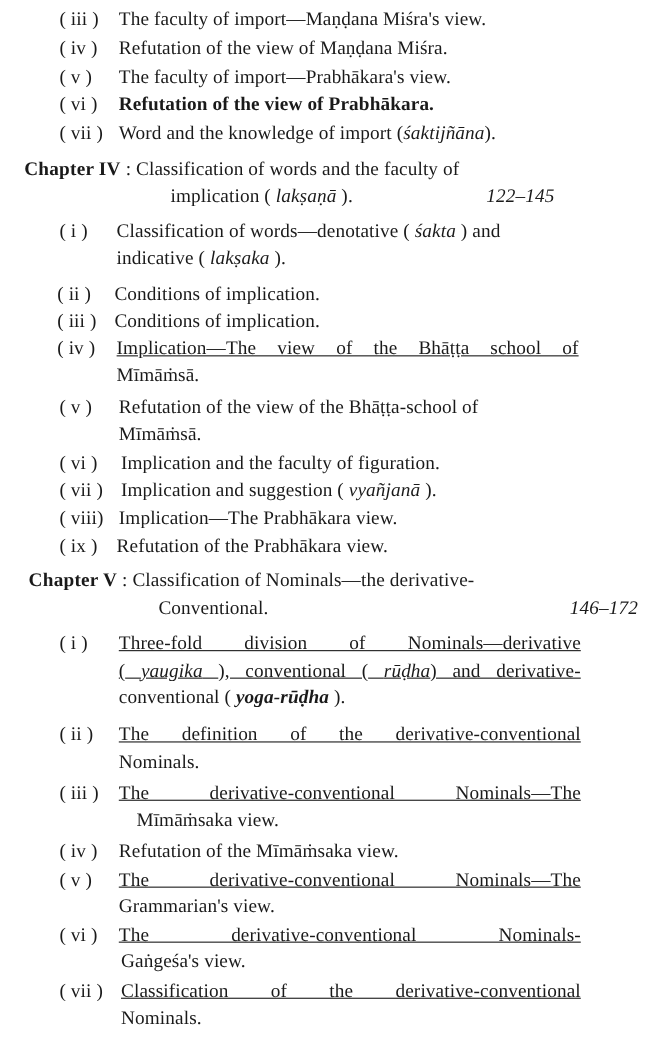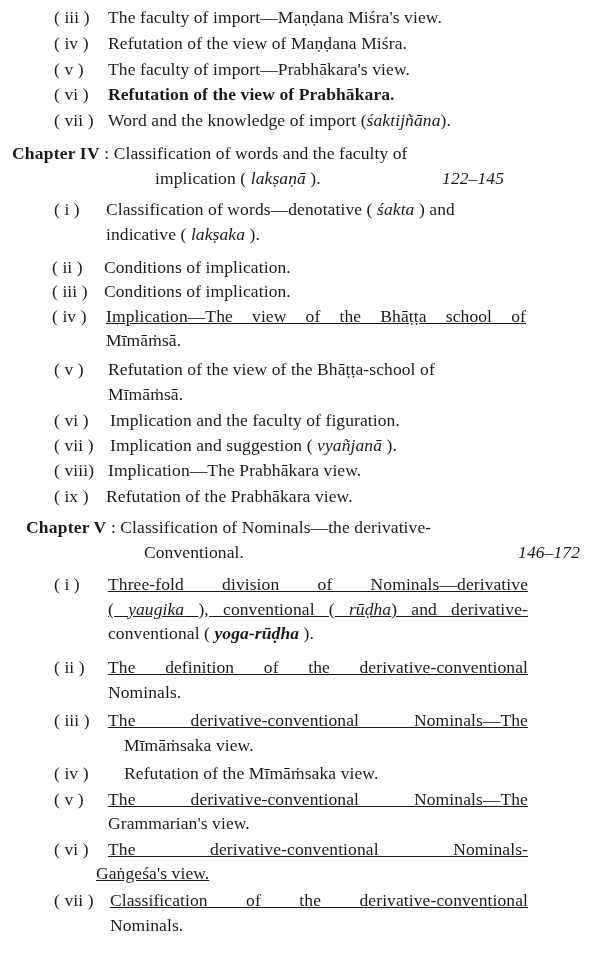--- a/index.html
+++ b/index.html
@@ -66,21 +66,21 @@
 <div>
   <span class="num" style="left:54px;top:83px;">( vi )</span>
   <span class="line" style="left:108px;top:83px;font-weight:bold;">Refutation of the view of Prabhākara.</span>
 </div>
 <div>
   <span class="num" style="left:54px;top:109px;">( vii )</span>
   <span class="line" style="left:108px;top:109px;"><span>Word and the knowledge of import (</span><i>śaktijñāna</i><span>).</span></span>
 </div>
 
 <div>
-  <span class="line" style="left:12px;top:142px;text-align:center;"><span class="chap-label">Chapter IV</span> <span>:</span> <span>Classification of words and the faculty of</span></span>
+  <span class="line" style="left:22px;top:142px;text-align:center;"><span class="chap-label">Chapter IV</span> <span>:</span> <span>Classification of words and the faculty of</span></span>
   <span class="line" style="left:155px;top:167px;"><span>implication (</span> <i>lakṣaṇā</i> <span>).</span></span>
   <span class="pages" style="top:167px;right:96px;">122–145</span>
 </div>
 
 <div>
   <span class="num" style="left:54px;top:198px;">( i )</span>
   <span class="line" style="left:106px;top:198px;"><span>Classification of words—denotative (</span> <i>śakta</i> <span>) and</span></span>
   <span class="line" style="left:106px;top:223px;"><span>indicative (</span> <i>lakṣaka</i> <span>).</span></span>
 </div>
 <div>
@@ -135,29 +135,29 @@
   <span class="justify" style="left:108px;top:656px;width:420px;">The definition of the derivative-conventional</span>
   <span class="line" style="left:108px;top:681px;">Nominals.</span>
 </div>
 <div>
   <span class="num" style="left:54px;top:709px;">( iii )</span>
   <span class="justify" style="left:108px;top:709px;width:420px;">The derivative-conventional Nominals—The</span>
   <span class="line" style="left:108px;top:734px;margin-left:16px;">Mīmāṁsaka view.</span>
 </div>
 <div>
   <span class="num" style="left:54px;top:762px;">( iv )</span>
-  <span class="line" style="left:124px;top:762px;">Refutation of the Mīmāṁsaka view.</span>
+  <span class="line" style="left:108px;top:762px;">Refutation of the Mīmāṁsaka view.</span>
 </div>
 <div>
   <span class="num" style="left:54px;top:788px;">( v )</span>
   <span class="justify" style="left:108px;top:788px;width:420px;">The derivative-conventional Nominals—The</span>
   <span class="line" style="left:108px;top:812px;">Grammarian's view.</span>
 </div>
 <div>
   <span class="num" style="left:54px;top:838px;">( vi )</span>
   <span class="justify" style="left:108px;top:838px;width:420px;">The derivative-conventional Nominals-</span>
-  <span class="line" style="left:96px;top:862px;text-decoration:underline;">Gaṅgeśa's view.</span>
+  <span class="line" style="left:110px;top:862px;">Gaṅgeśa's view.</span>
 </div>
 <div>
   <span class="num" style="left:54px;top:889px;">( vii )</span>
   <span class="justify" style="left:110px;top:889px;width:418px;">Classification of the derivative-conventional</span>
   <span class="line" style="left:110px;top:914px;">Nominals.</span>
 </div>
 
 </body></html>

